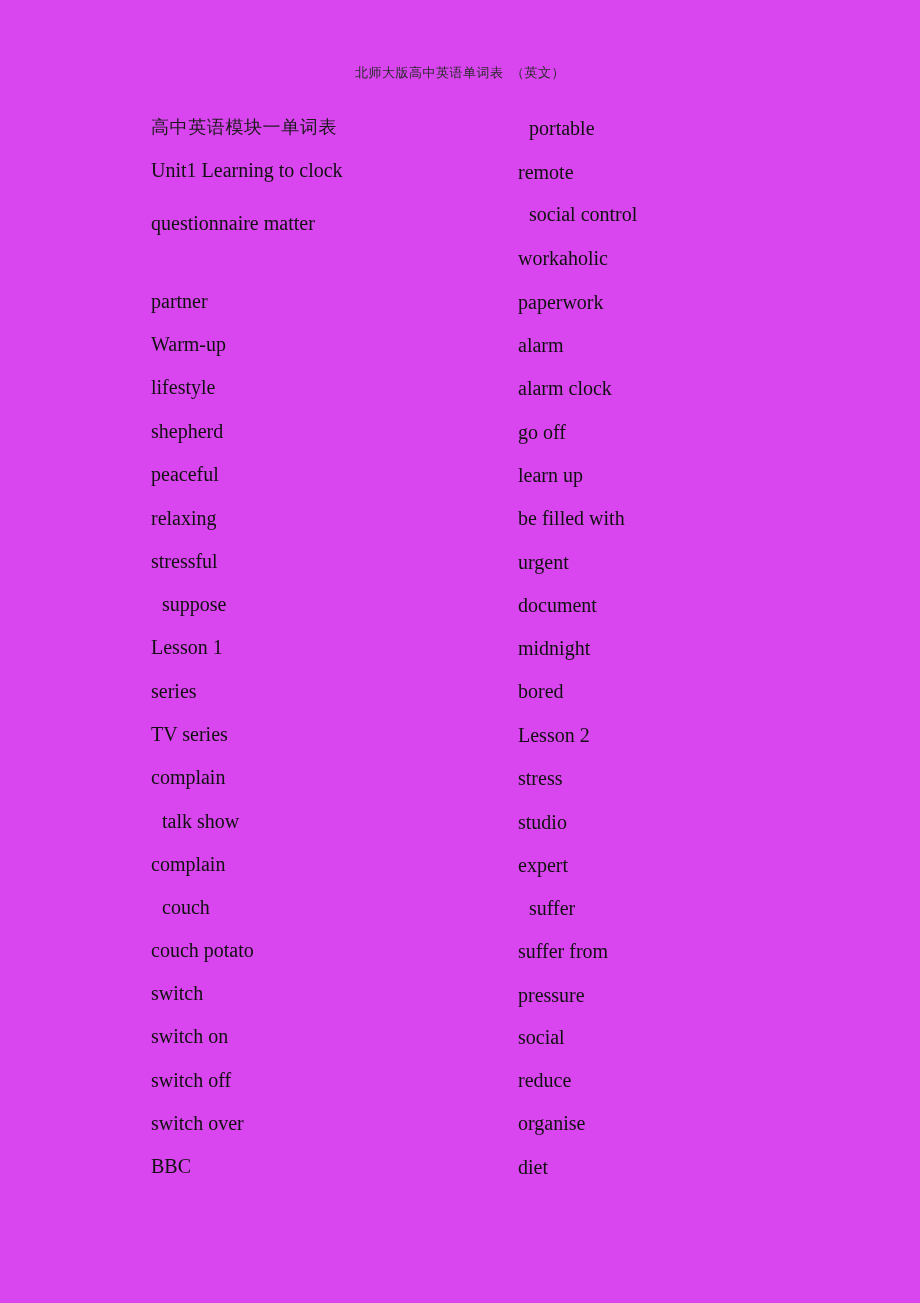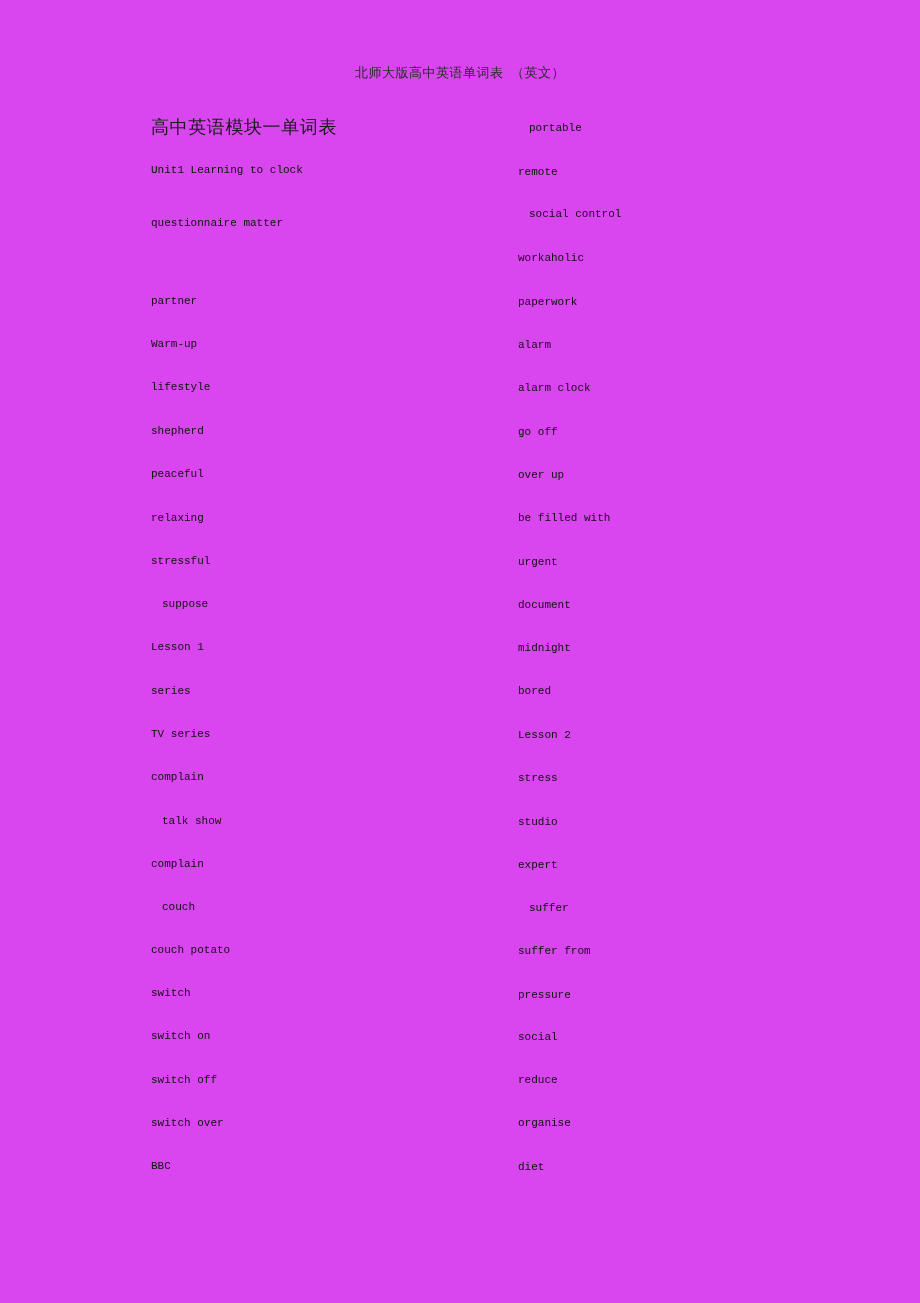--- a/index.html
+++ b/index.html
@@ -54,25 +54,25 @@
   .column {
     position: absolute;
     top: 0;
   }
   #col-left  { left: 108px; width: 350px; }
   #col-right { left: 475px; width: 350px; }
 
   .entry {
     position: absolute;
     left: 0;
-    font-size: 11px;
+    font-size: 20px;
     line-height: 20px;
     color: #111111;
     white-space: pre;
-    font-family: Liberation Mono, monospace;
+    font-family: Liberation Serif, serif;
   }
   .entry.indent { left: 11px; }
 
   
   .entry.cn-title {
     font-family: "Liberation Serif", "DejaVu Serif", serif;
     font-size: 18px;
     letter-spacing: 0.6px;
     color: #1a1a1a;
   }
@@ -113,21 +113,21 @@
       </div>
     <div class="column" id="col-right">
         <div class="entry indent" style="top: 118px;">portable</div>
         <div class="entry" style="top: 162px;">remote</div>
         <div class="entry indent" style="top: 204px;">social control</div>
         <div class="entry" style="top: 248px;">workaholic</div>
         <div class="entry" style="top: 292px;">paperwork</div>
         <div class="entry" style="top: 335px;">alarm</div>
         <div class="entry" style="top: 378px;">alarm clock</div>
         <div class="entry" style="top: 422px;">go off</div>
-        <div class="entry" style="top: 465px;">over up</div>
+        <div class="entry" style="top: 465px;">learn up</div>
         <div class="entry" style="top: 508px;">be filled with</div>
         <div class="entry" style="top: 552px;">urgent</div>
         <div class="entry" style="top: 595px;">document</div>
         <div class="entry" style="top: 638px;">midnight</div>
         <div class="entry" style="top: 681px;">bored</div>
         <div class="entry" style="top: 725px;">Lesson 2</div>
         <div class="entry" style="top: 768px;">stress</div>
         <div class="entry" style="top: 812px;">studio</div>
         <div class="entry" style="top: 855px;">expert</div>
         <div class="entry indent" style="top: 898px;">suffer</div>

